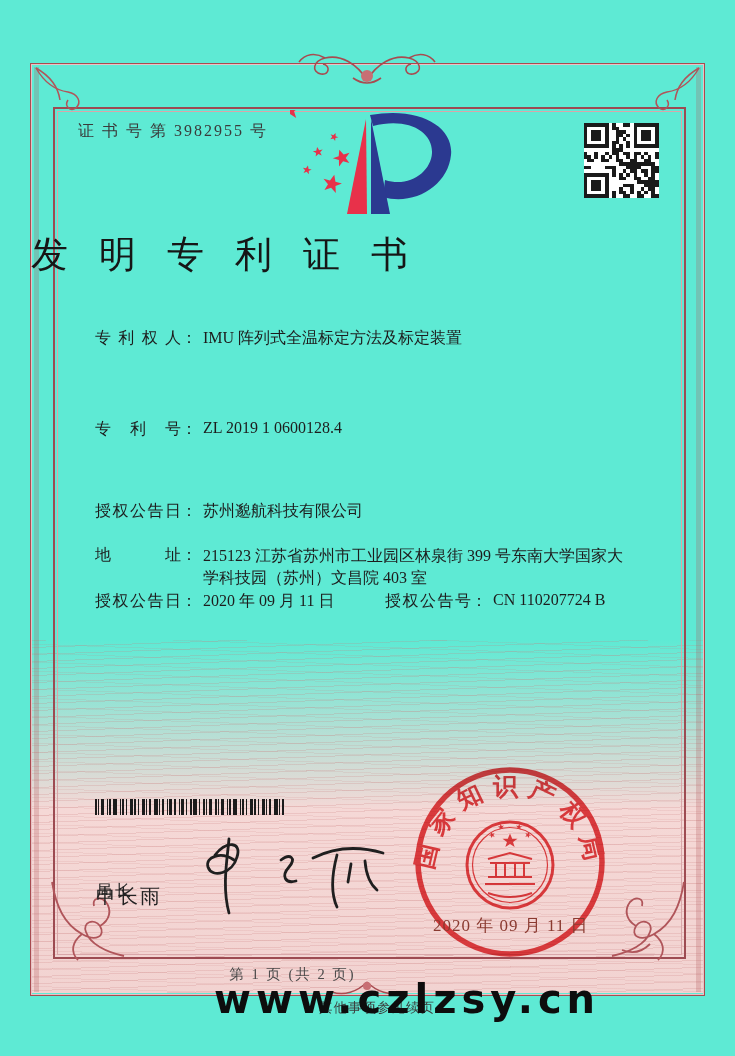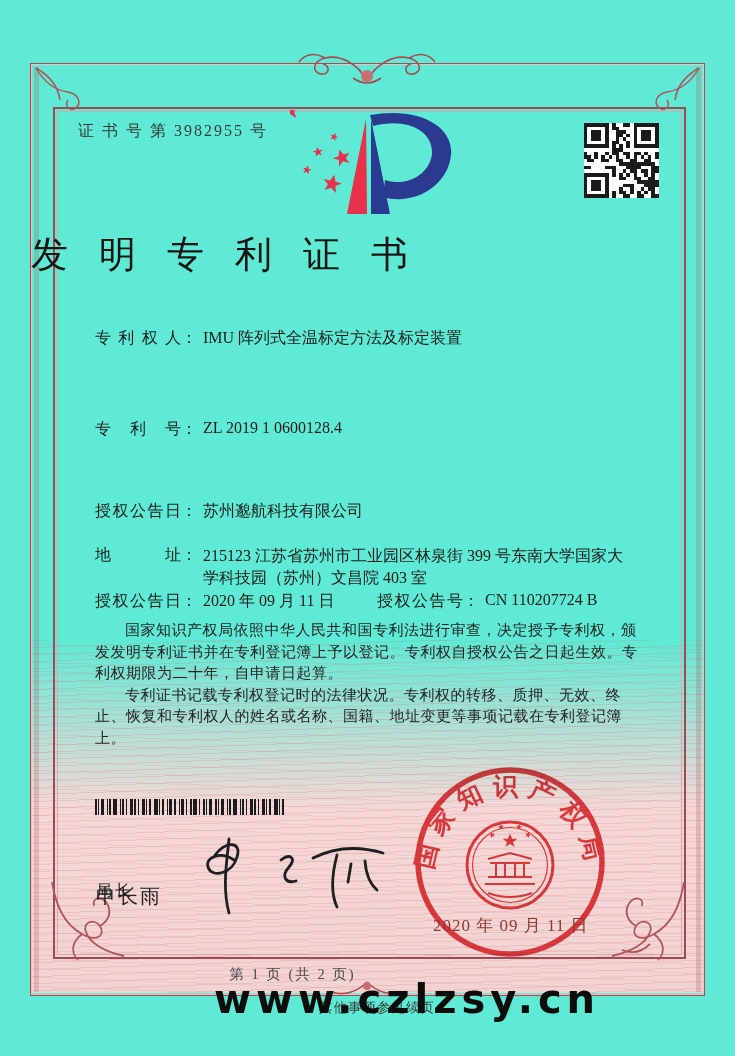--- a/index.html
+++ b/index.html
@@ -29,21 +29,21 @@
   .title{position:absolute;left:0;top:230px;width:735px;
     font-size:37px;font-weight:500;color:#161616;letter-spacing:31px;text-indent:31px;}
 
   
   .row{position:absolute;left:95px;font-size:16px;color:#1d1d1d;white-space:nowrap;}
   .flabel{display:inline-block;width:86px;text-align:justify;text-align-last:justify;vertical-align:top;}
   .colon{display:inline-block;vertical-align:top;}
   .fvalue{display:inline-block;margin-left:6px;vertical-align:top;}
   .row.addr{white-space:normal;width:540px;text-decoration:underline;}
   .row.addr .fvalue{width:420px;line-height:22px;}
-  .pair2{position:absolute;left:282px;top:0;}
+  .pair2{position:absolute;left:290px;top:0;}
 
   
   .body-text{position:absolute;left:95px;top:620px;width:548px;font-size:15px;line-height:21.5px;
     color:#242424;letter-spacing:.5px;}
   .body-text p{margin:0;text-indent:2em;}
 
   
   .barcode{position:absolute;left:95px;top:799px;}
   .officer-title{position:absolute;left:96px;top:849px;font-size:16px;letter-spacing:3px;color:#222;margin-top:32px;}
   .officer-name{position:absolute;left:96px;top:883px;font-size:20px;letter-spacing:2px;color:#222;}
@@ -280,24 +280,20 @@
   <div class="row addr" style="top:545px">
     <span class="flabel">地址</span><span class="colon">：</span><span class="fvalue">215123 江苏省苏州市工业园区林泉街 399 号东南大学国家大学科技园（苏州）文昌院 403 室</span>
   </div>
   <div class="row" style="top:591px">
     <span class="flabel">授权公告日</span><span class="colon">：</span><span class="fvalue">2020 年 09 月 11 日</span>
     <span class="pair2">
       <span class="flabel">授权公告号</span><span class="colon">：</span><span class="fvalue">CN 110207724 B</span>
     </span>
   </div>
 
-  <div class="body-text">
-    <p>国家知识产权局依照中华人民共和国专利法进行审查，决定授予专利权，颁发发明专利证书并在专利登记簿上予以登记。专利权自授权公告之日起生效。专利权期限为二十年，自申请日起算。</p>
-    <p>专利证书记载专利权登记时的法律状况。专利权的转移、质押、无效、终止、恢复和专利权人的姓名或名称、国籍、地址变更等事项记载在专利登记簿上。</p>
-  </div>
 
   <svg class="barcode" width="192" height="16" viewBox="0 0 192 16">
     <g id="bars" fill="#1b1b1b">
         <rect x="0" y="0" width="2" height="16"></rect>
         <rect x="3" y="0" width="1" height="16"></rect>
         <rect x="6" y="0" width="3" height="16"></rect>
         <rect x="12" y="0" width="1" height="16"></rect>
         <rect x="14" y="0" width="2" height="16"></rect>
         <rect x="18" y="0" width="4" height="16"></rect>
         <rect x="25" y="0" width="1" height="16"></rect>

